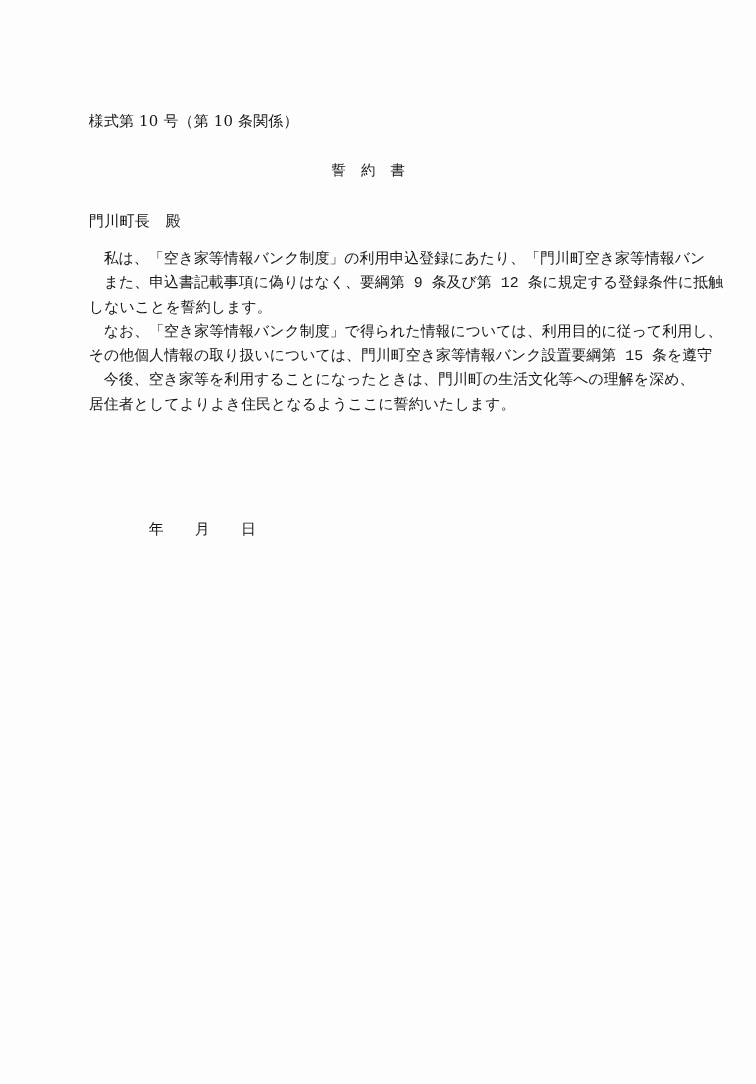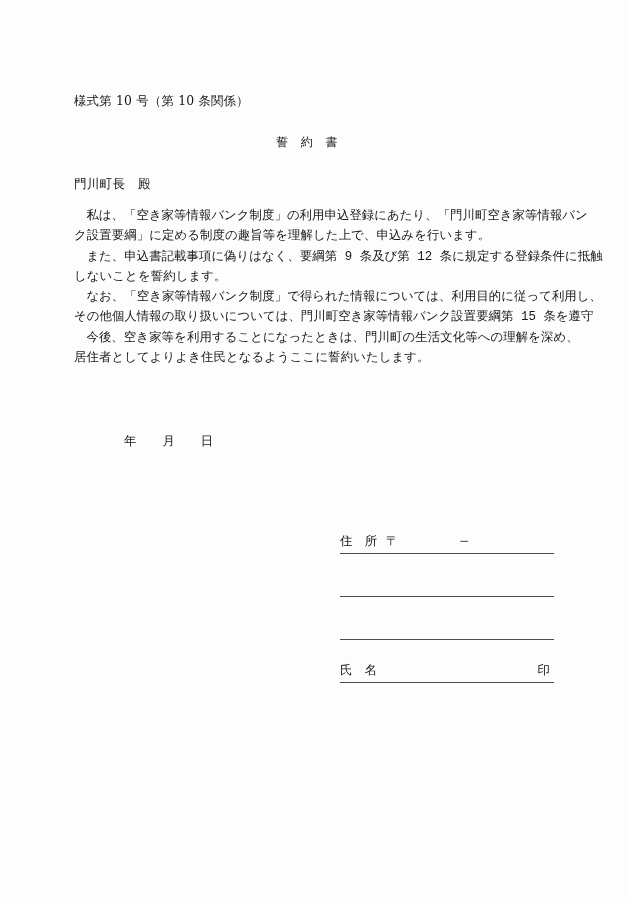--- a/index.html
+++ b/index.html
@@ -143,45 +143,26 @@
 <div class="page">
 
   <div class="form-number">様式第 10 号（第 10 条関係）</div>
 
   <div class="doc-title">誓　約　書</div>
 
   <div class="addressee">門川町長　殿</div>
 
   <div class="body-block">
     <div class="body-line indent full">私は、「空き家等情報バンク制度」の利用申込登録にあたり、「門川町空き家等情報バン</div>
-    <div class="body-line">ク設置要綱」に定める制度の趣旨等を理解した上で、申込みを行います。</div>
     <div class="body-line indent full">また、申込書記載事項に偽りはなく、要綱第 9 条及び第 12 条に規定する登録条件に抵触</div>
     <div class="body-line">しないことを誓約します。</div>
     <div class="body-line indent full">なお、「空き家等情報バンク制度」で得られた情報については、利用目的に従って利用し、</div>
     <div class="body-line full">その他個人情報の取り扱いについては、門川町空き家等情報バンク設置要綱第 15 条を遵守</div>
     <div class="body-line indent">今後、空き家等を利用することになったときは、門川町の生活文化等への理解を深め、</div>
     <div class="body-line">居住者としてよりよき住民となるようここに誓約いたします。</div>
   </div>
 
   <div class="date-line">
     <span>年</span><span class="gap"></span><span>月</span><span class="gap"></span><span>日</span>
   </div>
 
-  <div class="sig-block">
-
-    <div class="sig-row first">
-      <span class="label">住　所</span>
-      <span class="postal-mark">〒</span>
-      <span class="postal-dash">−</span>
-    </div>
-
-    <div class="sig-row blank"></div>
-
-    <div class="sig-row blank"></div>
-
-    <div class="sig-row blank">
-      <span class="label">氏　名</span>
-      <span class="seal">印</span>
-    </div>
-
-  </div>
 
 </div>
 
 </body></html>

